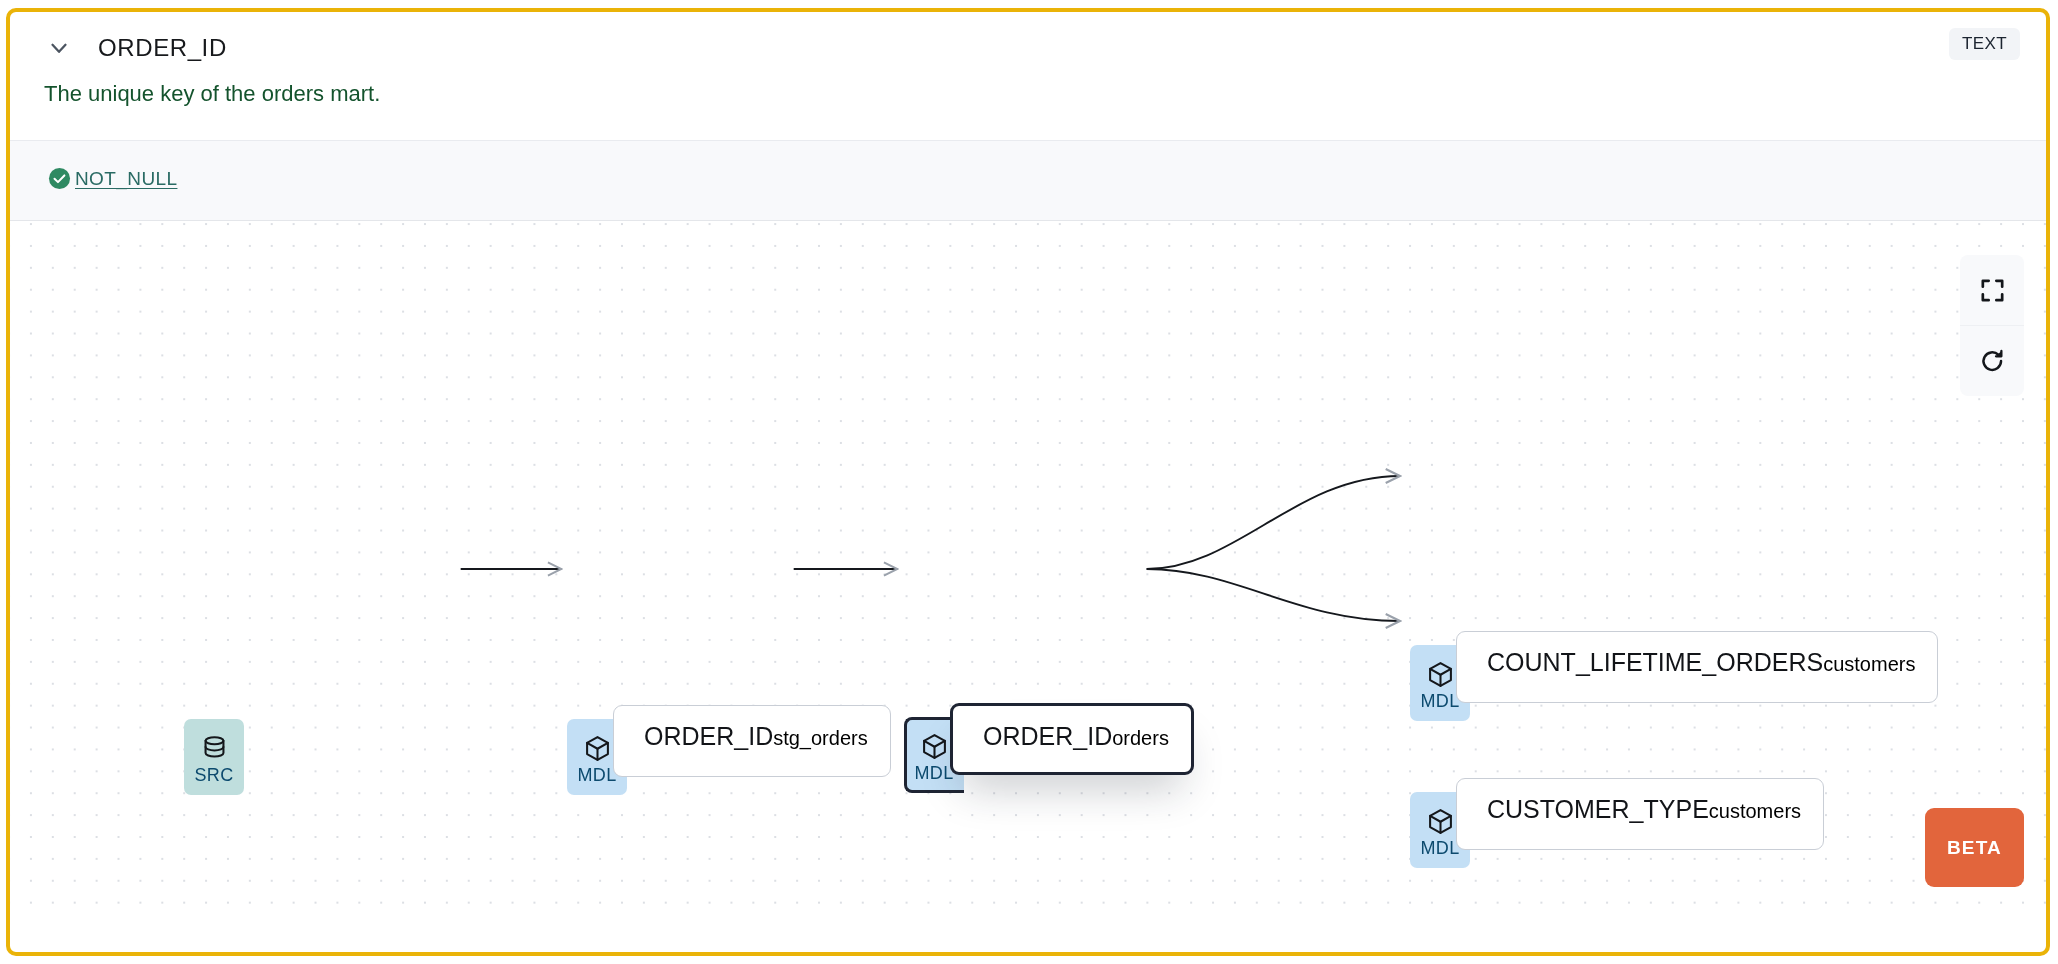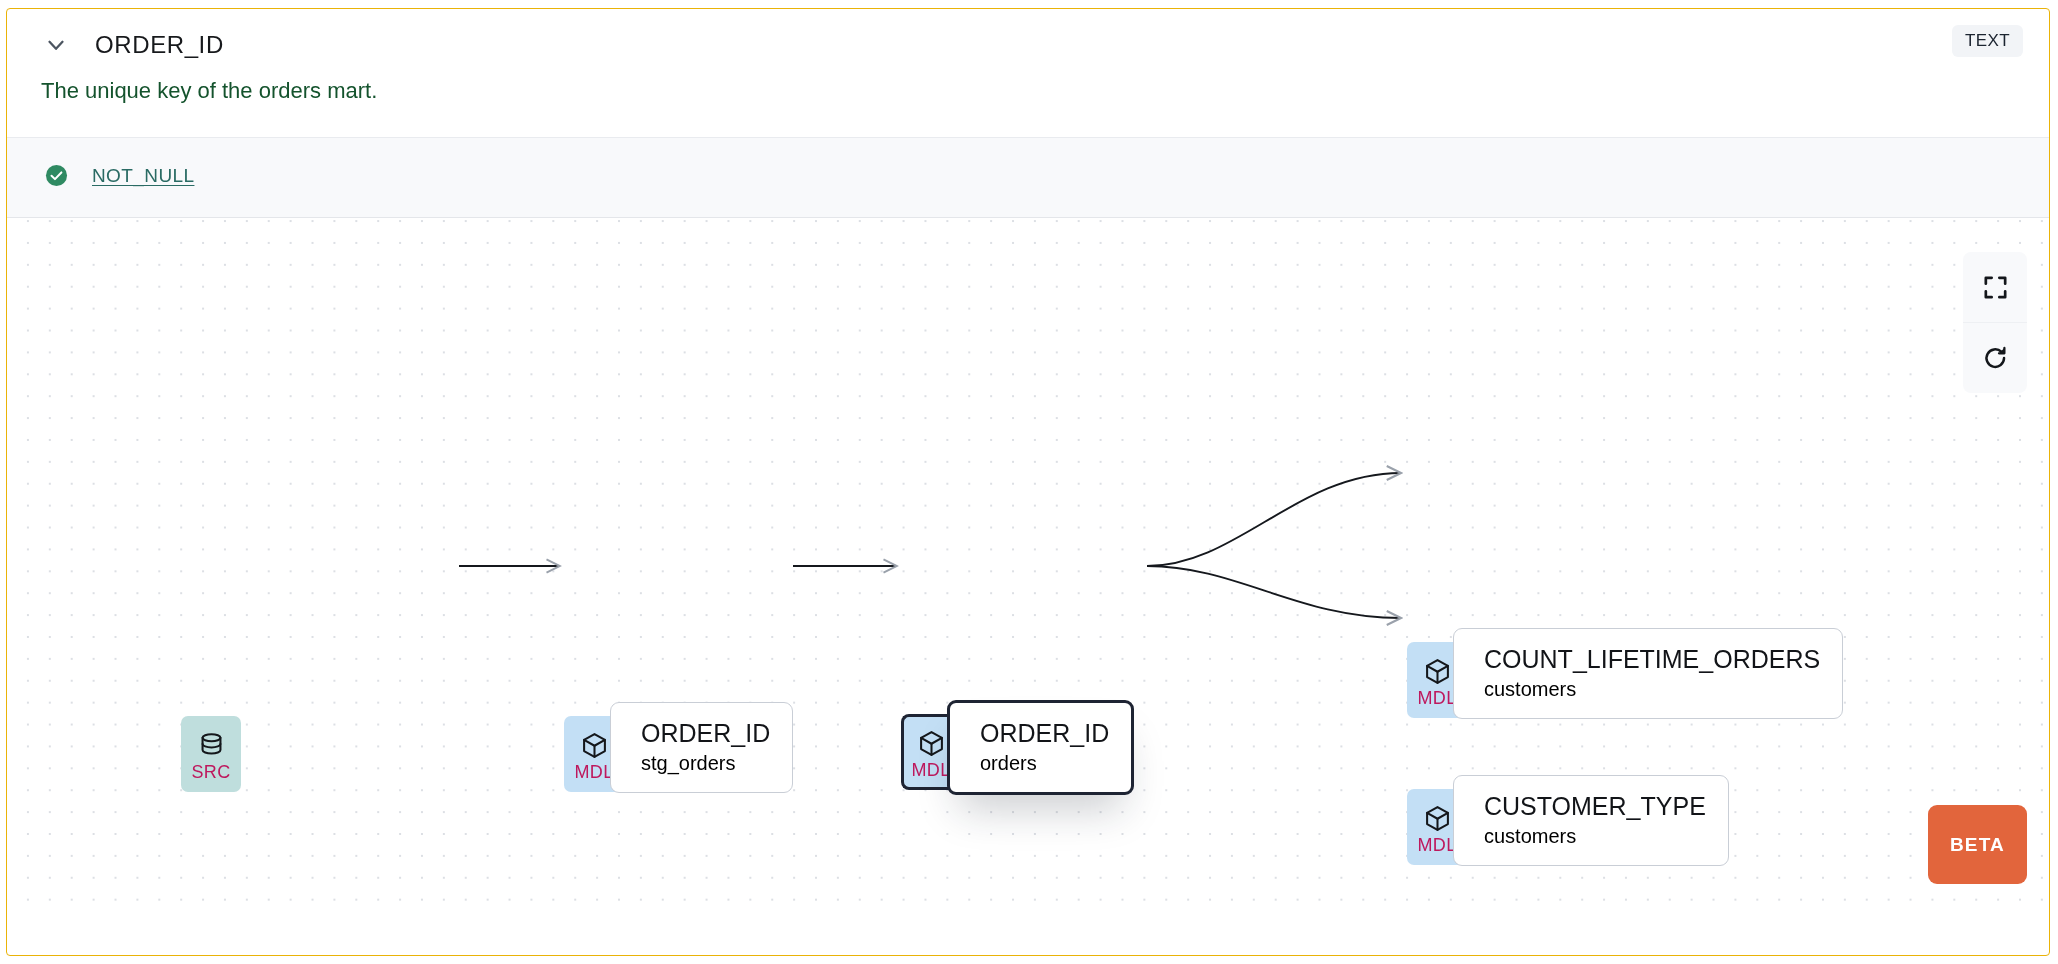--- a/index.html
+++ b/index.html
@@ -15,22 +15,22 @@
   }
 
   
   .card {
     position: absolute;
     left: 6px;
     top: 8px;
     width: 2044px;
     height: 948px;
     background: #ffffff;
-    border: 1px solid #eab308;
-    border-radius: 4px;
+    border: 4px solid #eab308;
+    border-radius: 10px;
     box-sizing: border-box;
     overflow: hidden;
   }
 
   
   .card-header {
     position: relative;
     height: 72px;
     display: flex;
     align-items: center;
@@ -92,21 +92,21 @@
     align-items: center;
     padding: 8px 0 8px 38px;
   }
   .check-icon {
     width: 23px;
     height: 23px;
     flex: 0 0 auto;
     display: block;
   }
   .test-link {
-    margin-left: 24px;
+    margin-left: 4px;
     font-size: 19px;
     color: #2a6b64;
     text-decoration: underline;
     text-underline-offset: 3px;
     letter-spacing: 0.4px;
     cursor: pointer;
   }
 
   
   .lineage {
@@ -144,37 +144,36 @@
     padding-top: 4px;
     position: relative;
     z-index: 2;
     margin-top: 14px;
   }
   .node-badge.src { background: #bfdedd; }
   .node-badge.mdl { background: #c3dff5; }
   .node-badge svg { display:block; }
   .badge-label {
     font-size: 18px;
-    color: #be185d;
+    color: #0c4a6e;
     margin-top: 3px;
     letter-spacing: 0.3px;
     line-height: 1;
   }
   .node-body {
     background: #ffffff;
     border: 1px solid #c9ced6;
     border-radius: 9px;
     margin-left: -14px;
     padding: 16px 22px 18px 30px;
     min-height: 72px;
     box-sizing: border-box;
     position: relative;
     z-index: 3;
     display: flex;
-    flex-direction: column;
     justify-content: center;
   }
   .node-name {
     font-size: 25px;
     color: #121418;
     line-height: 1.12;
     white-space: nowrap;
   }
   .node-sub {
     font-size: 20px;

